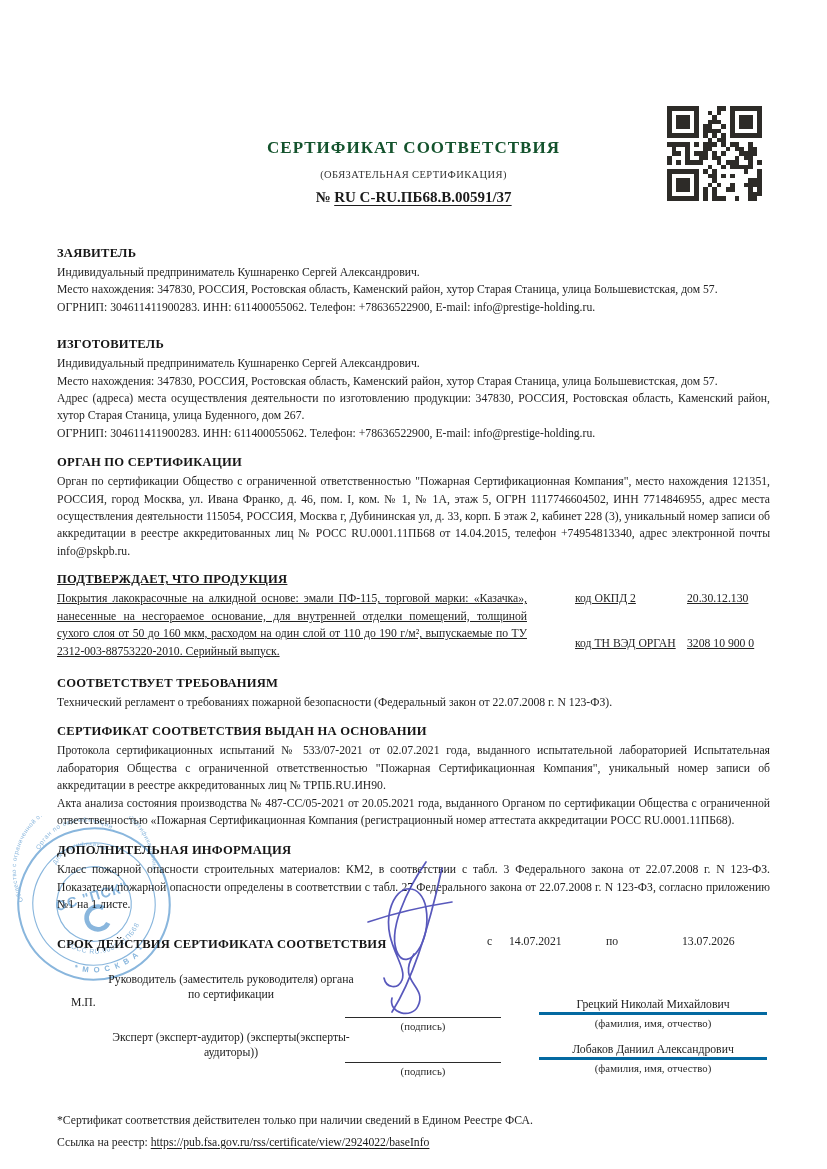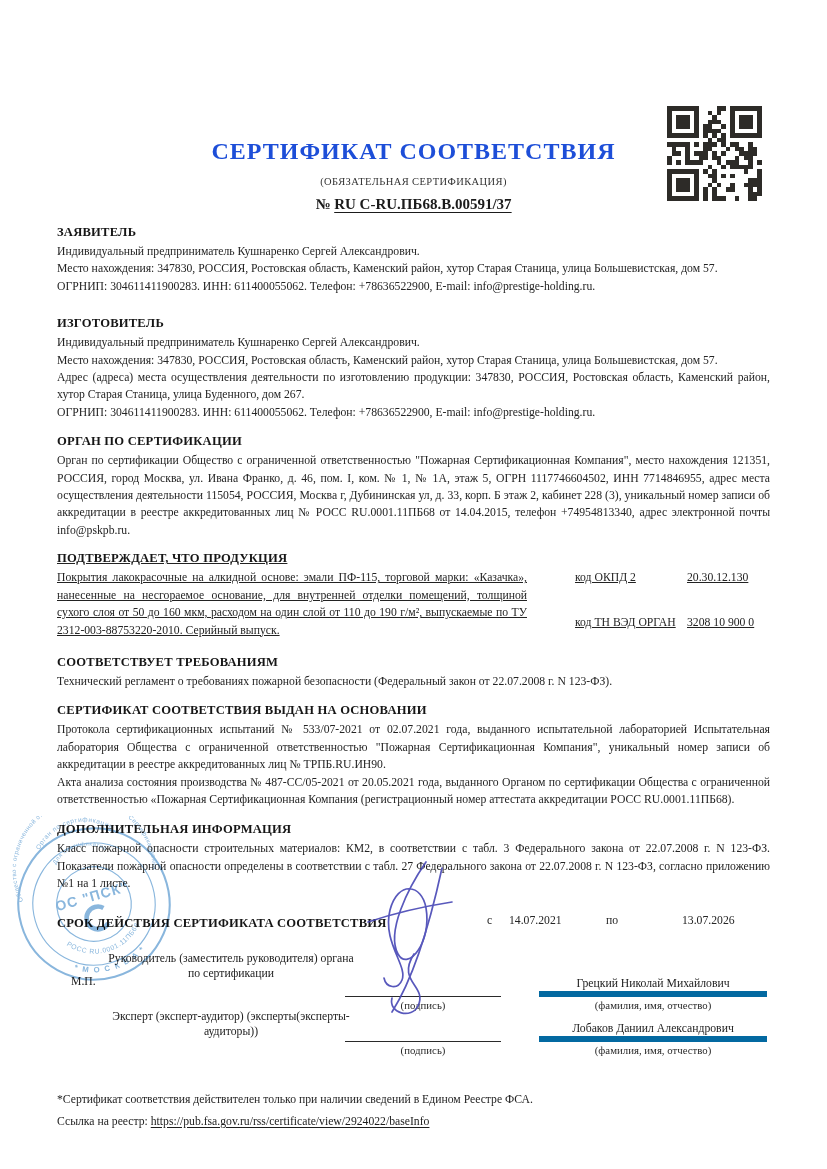--- a/index.html
+++ b/index.html
@@ -3,21 +3,21 @@
 <meta charset="utf-8">
 <style>
   html,body{margin:0;padding:0;background:#ffffff;}
   .page{
     position:relative;width:827px;height:1169px;background:#ffffff;
     font-family:"Liberation Serif","DejaVu Serif",serif;color:#222;
     overflow:hidden;
   }
   .content{position:absolute;left:57px;top:0;width:713px;}
   .hdr{padding-top:138px;text-align:center;}
-  .hdr-title{font-size:24px;font-weight:bold;letter-spacing:1px;color:#1d4ed8;font-family:Liberation Serif, serif;}
+  .hdr-title{font-size:17px;font-weight:bold;letter-spacing:1px;color:#14532d;font-family:Liberation Serif, serif;}
   .hdr-sub{font-size:10.5px;margin-top:11px;letter-spacing:.4px;color:#333;}
   .hdr-num{font-size:15px;font-weight:bold;margin-top:9px;color:#1b1b1b;}
   .hdr-num .num-val{text-decoration:underline;text-underline-offset:3px;}
   .sec{margin-top:18px;}
   .sec-h{font-size:12.6px;font-weight:bold;color:#161616;letter-spacing:.2px;margin-bottom:3px;}
   .sec-t,.ln{font-size:11.7px;line-height:17.4px;text-align:justify;color:#242424;}
   .product-row{display:flex;align-items:flex-start;}
   .product-desc{width:470px;}
   .codes{flex:1;padding-left:48px;padding-top:2px;}
   .code-row{display:flex;font-size:11.7px;color:#242424;white-space:nowrap;}
@@ -33,21 +33,21 @@
   .role-head{top:4px;}
   .role-expert{top:62px;}
   .sig-line{position:absolute;border-bottom:1px solid #2a2a2a;text-align:center;}
   .sig-caption{font-size:10.8px;text-align:center;padding-top:2px;color:#2a2a2a;}
   .line-mid{left:288px;width:156px;}
   .line-mid.r1{top:33px;height:16px;}
   .line-mid.r2{top:78px;height:16px;}
   .name-col{position:absolute;left:482px;width:228px;text-align:center;}
   .name-col.r1{top:30px;}
   .name-col.r2{top:75px;}
-  .name-val{border-bottom:6px solid #0369a1;padding-bottom:1px;font-size:11.7px;}
+  .name-val{border-bottom:3px solid #0369a1;padding-bottom:1px;font-size:11.7px;}
   .footer{margin-top:22px;font-size:11.7px;line-height:22px;color:#242424;}
   .footer a{color:#1c1c1c;text-decoration:underline;text-underline-offset:2px;}
   .qr{position:absolute;left:667px;top:106px;width:95px;height:95px;}
   .stamp{position:absolute;left:6px;top:816px;width:176px;height:176px;opacity:.92;mix-blend-mode:multiply;pointer-events:none;}
   .scribble{position:absolute;left:330px;top:856px;width:155px;height:162px;pointer-events:none;}
 </style>
 </head>
 <body>
 
 <div class="page">
@@ -278,21 +278,21 @@
     </svg>
 
   <div class="content">
 
     <div class="hdr">
       <div class="hdr-title">СЕРТИФИКАТ СООТВЕТСТВИЯ</div>
       <div class="hdr-sub">(ОБЯЗАТЕЛЬНАЯ СЕРТИФИКАЦИЯ)</div>
       <div class="hdr-num"><span>№ </span><span class="num-val">RU C-RU.ПБ68.В.00591/37</span></div>
     </div>
 
-    <div class="sec" style="margin-top:12px;">
+    <div class="sec" style="margin-top:40px;">
       <div class="sec-h">ЗАЯВИТЕЛЬ</div>
       <div class="ln">Индивидуальный предприниматель Кушнаренко Сергей Александрович.</div>
       <div class="ln">Место нахождения: 347830, РОССИЯ, Ростовская область, Каменский район, хутор Старая Станица, улица Большевистская, дом 57.</div>
       <div class="ln">ОГРНИП: 304611411900283. ИНН: 611400055062. Телефон: +78636522900, E-mail: info@prestige-holding.ru.</div>
     </div>
 
     <div class="sec" style="margin-top:21px;">
       <div class="sec-h">ИЗГОТОВИТЕЛЬ</div>
       <div class="ln">Индивидуальный предприниматель Кушнаренко Сергей Александрович.</div>
       <div class="ln">Место нахождения: 347830, РОССИЯ, Ростовская область, Каменский район, хутор Старая Станица, улица Большевистская, дом 57.</div>

